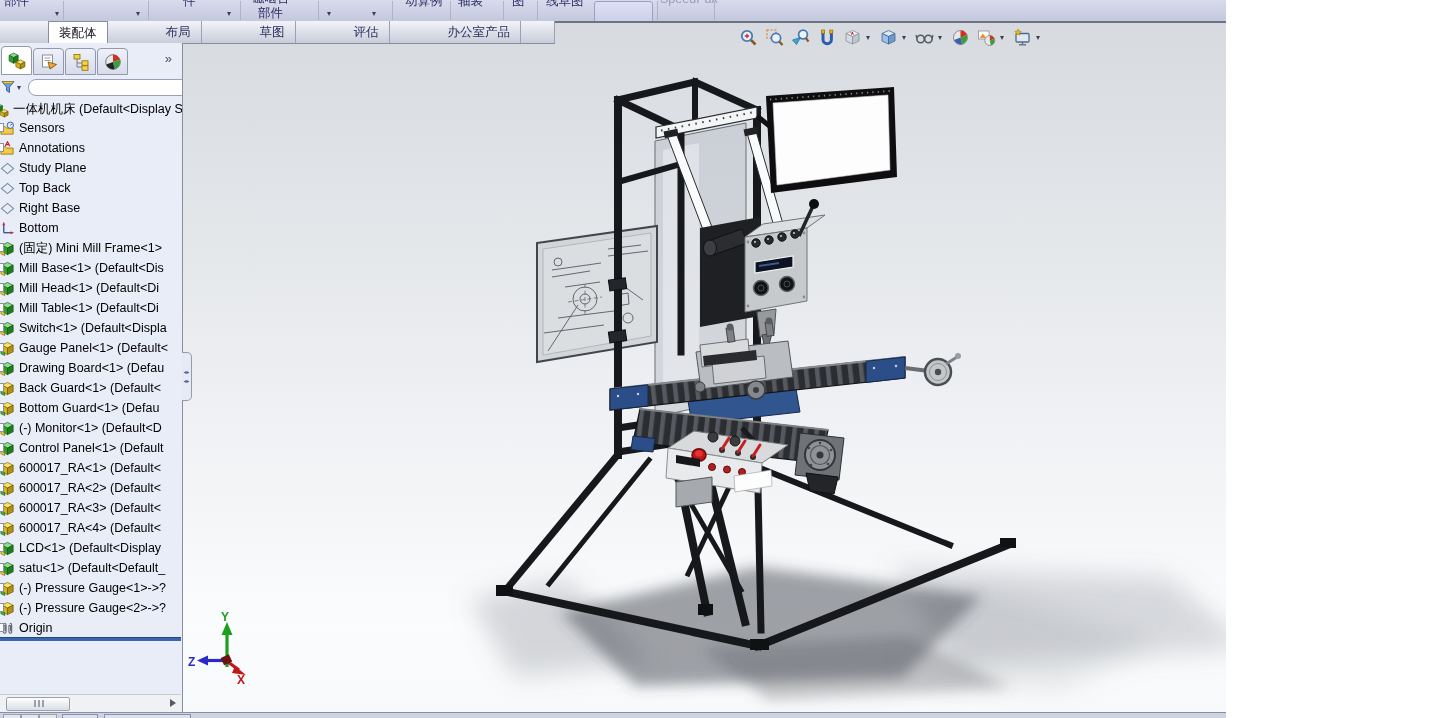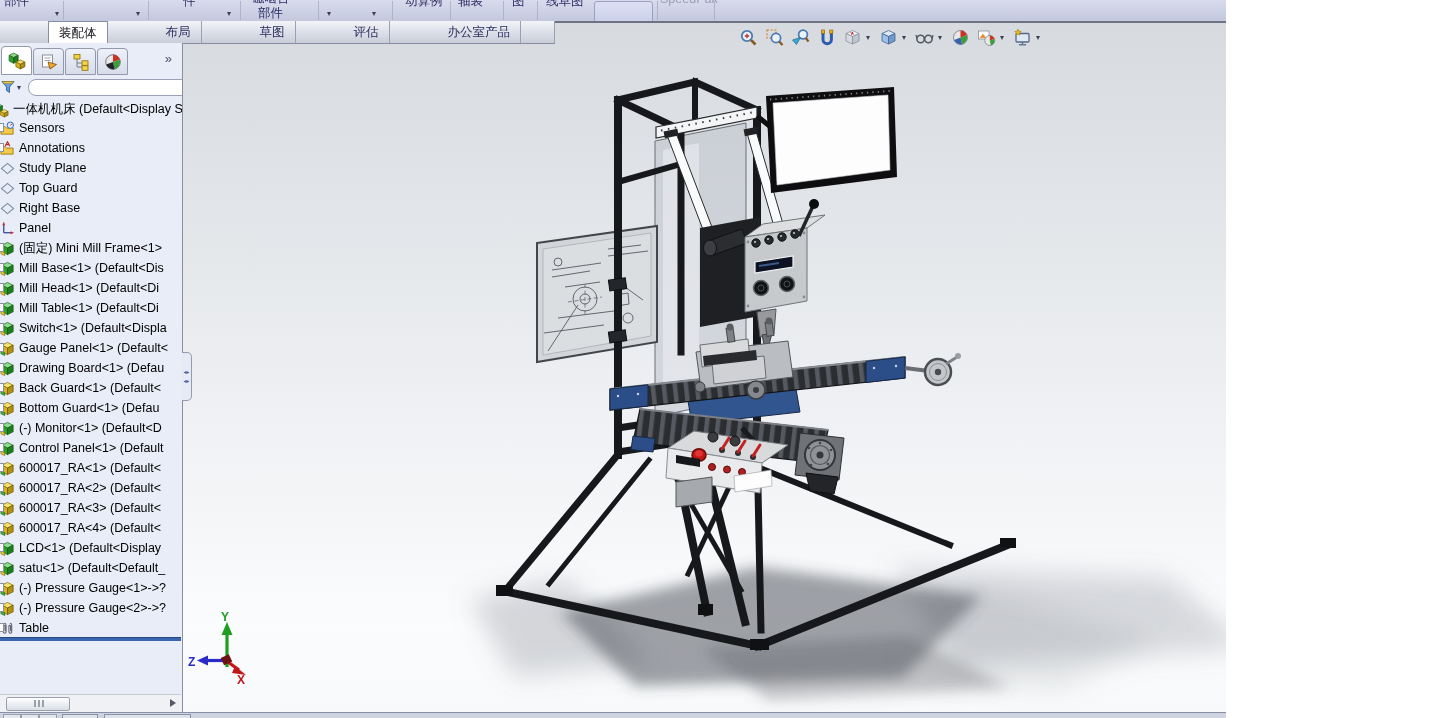--- a/index.html
+++ b/index.html
@@ -591,33 +591,33 @@
         <div class="trow">
           <svg class="ticon" viewBox="0 0 16 16">
             <use href="#i-plane"></use>
           </svg>
           <span class="tlabel">Study Plane</span>
         </div>
         <div class="trow">
           <svg class="ticon" viewBox="0 0 16 16">
             <use href="#i-plane"></use>
           </svg>
-          <span class="tlabel">Top Guard</span>
+          <span class="tlabel">Top Back</span>
         </div>
         <div class="trow">
           <svg class="ticon" viewBox="0 0 16 16">
             <use href="#i-plane"></use>
           </svg>
           <span class="tlabel">Right Base</span>
         </div>
         <div class="trow">
           <svg class="ticon" viewBox="0 0 16 16">
             <use href="#i-origin"></use>
           </svg>
-          <span class="tlabel">Panel</span>
+          <span class="tlabel">Bottom</span>
         </div>
         <div class="trow">
           <span class="texp"></span>
           <svg class="ticon" viewBox="0 0 16 16">
             <use href="#i-pg"></use>
           </svg>
           <span class="tlabel">(固定) Mini Mill Frame&lt;1&gt;</span>
         </div>
         <div class="trow">
           <span class="texp"></span>
@@ -743,21 +743,21 @@
           <svg class="ticon" viewBox="0 0 16 16">
             <use href="#i-py"></use>
           </svg>
           <span class="tlabel">(-) Pressure Gauge&lt;2&gt;-&gt;?</span>
         </div>
         <div class="trow">
           <span class="texp"></span>
           <svg class="ticon" viewBox="0 0 16 16">
             <use href="#i-mates"></use>
           </svg>
-          <span class="tlabel">Table</span>
+          <span class="tlabel">Origin</span>
         </div>
       </div>
     <div id="rollback"></div>
     <div id="hscroll">
       <div id="hthumb">
           <span class="grip"></span>
         </div>
       <div id="harrow"></div>
     </div>
   </div>

